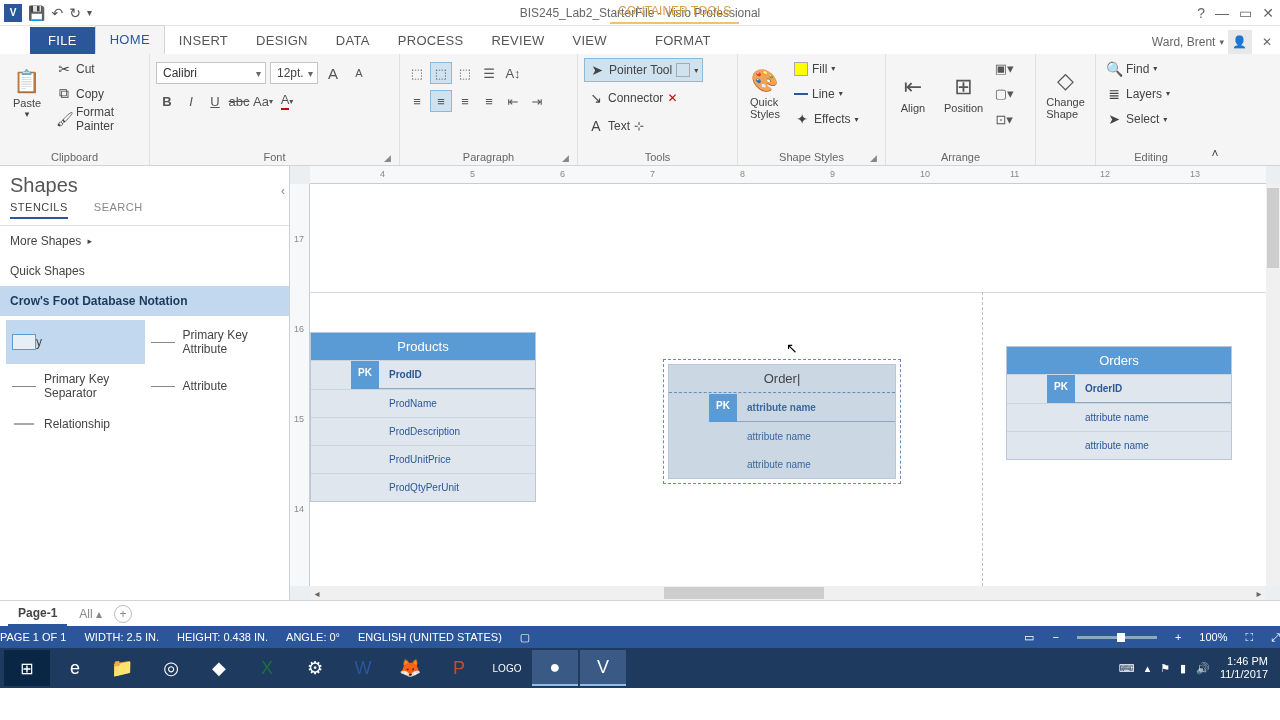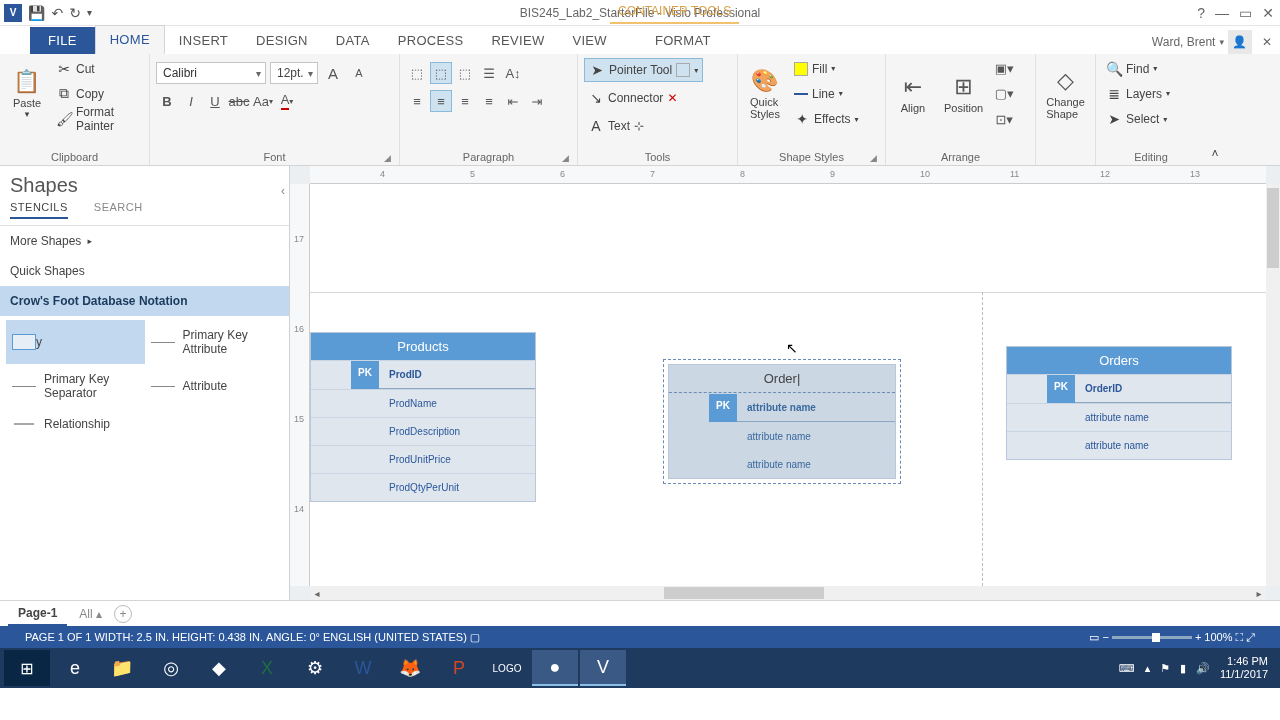--- a/index.html
+++ b/index.html
@@ -92,21 +92,21 @@
 .cursor-arrow { position:absolute; font-size:14px; color:#000; }
 
 
 .page-tabs { height:26px; background:#fff; border-top:1px solid #d4d4d4; display:flex; align-items:center; padding:0 8px; gap:12px; font-size:12px;}
 .page-tabs .ptab { padding:4px 10px; }
 .page-tabs .ptab.active { font-weight:600; border-bottom:2px solid #2b579a;}
 .page-tabs .all { color:#888; }
 .page-tabs .add { width:18px; height:18px; border:1px solid #bbb; border-radius:50%; display:flex;align-items:center;justify-content:center; font-size:12px; color:#888;}
 
 
-.statusbar { height:22px; background:#2b579a; color:#fff; display:flex; align-items:center; font-size:11px; padding:0 25px; gap:3px;}
+.statusbar { height:22px; background:#2b579a; color:#fff; display:flex; align-items:center; font-size:11px; padding:0 0; gap:18px;}
 .statusbar .sp { flex:1; }
 .statusbar .zoom-slider { width:80px; height:3px; background:#8fa8c2; position:relative;}
 .statusbar .zoom-slider .knob { position:absolute; top:-3px; left:40px; width:8px; height:9px; background:#fff;}
 
 
 .taskbar { height:40px; background:#1f3a5f; display:flex; align-items:center; padding:0 4px; gap:2px;}
 .taskbar .tbtn { width:46px; height:36px; display:flex; align-items:center; justify-content:center; font-size:18px; color:#fff;}
 .taskbar .tbtn.start { background:#0a2645; font-size:16px;}
 .taskbar .tbtn.active { background:#3a5a85; border-bottom:2px solid #8cc0e8;}
 .taskbar .tray { margin-left:auto; display:flex; align-items:center; gap:10px; color:#fff; font-size:11px; padding-right:8px;}

